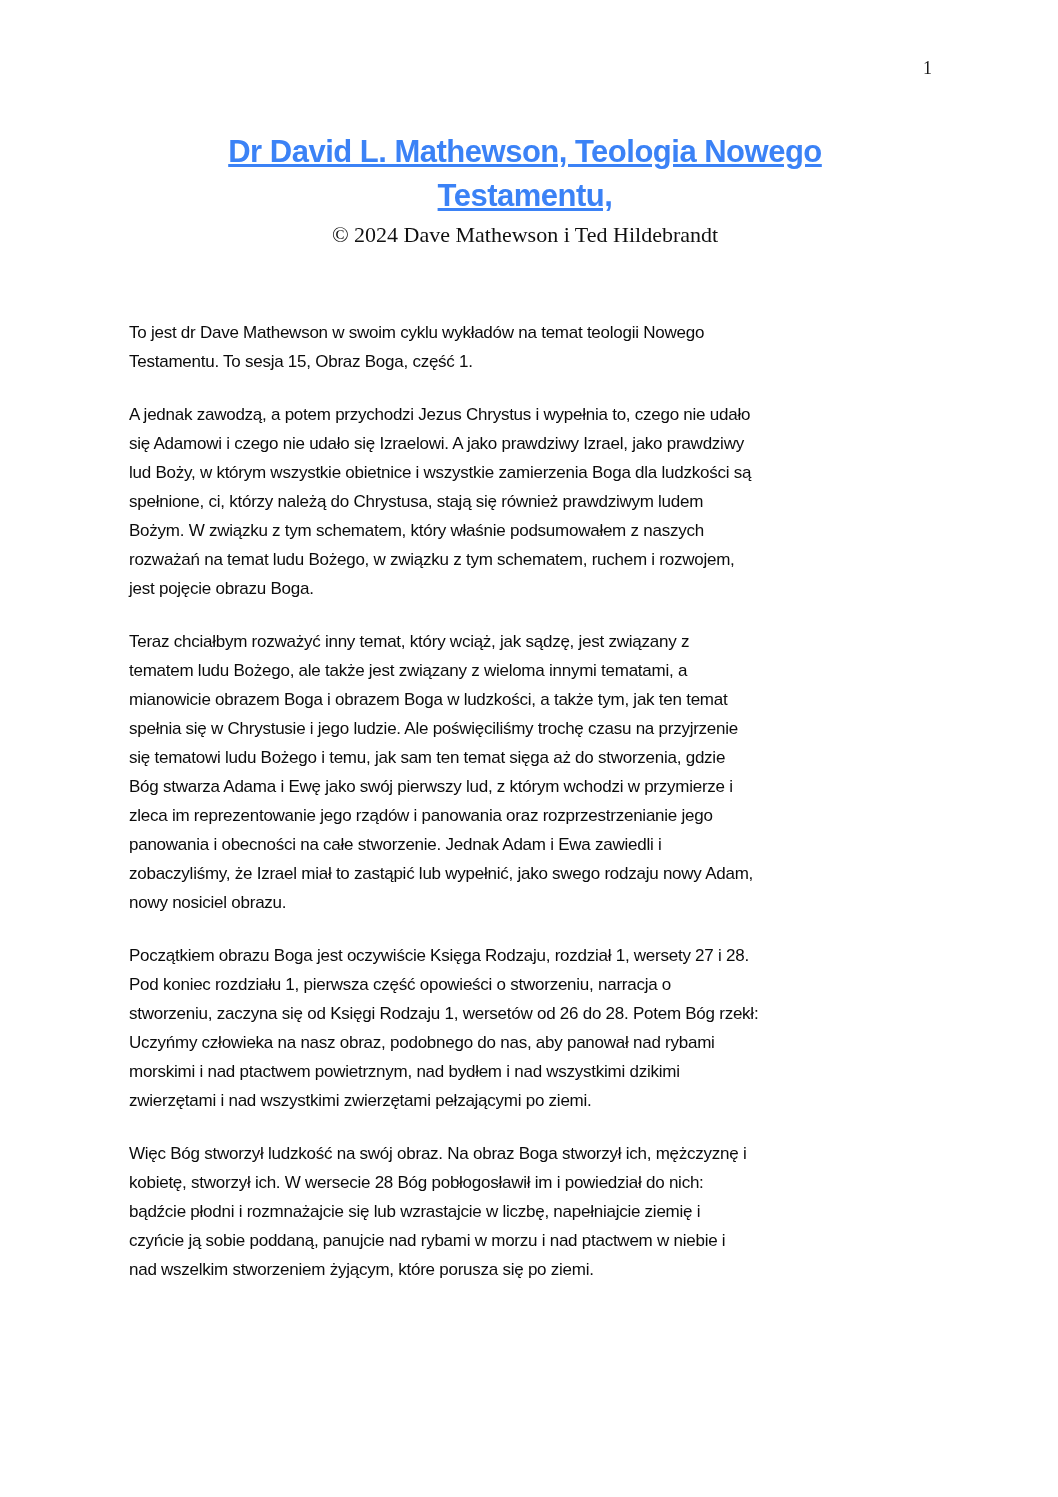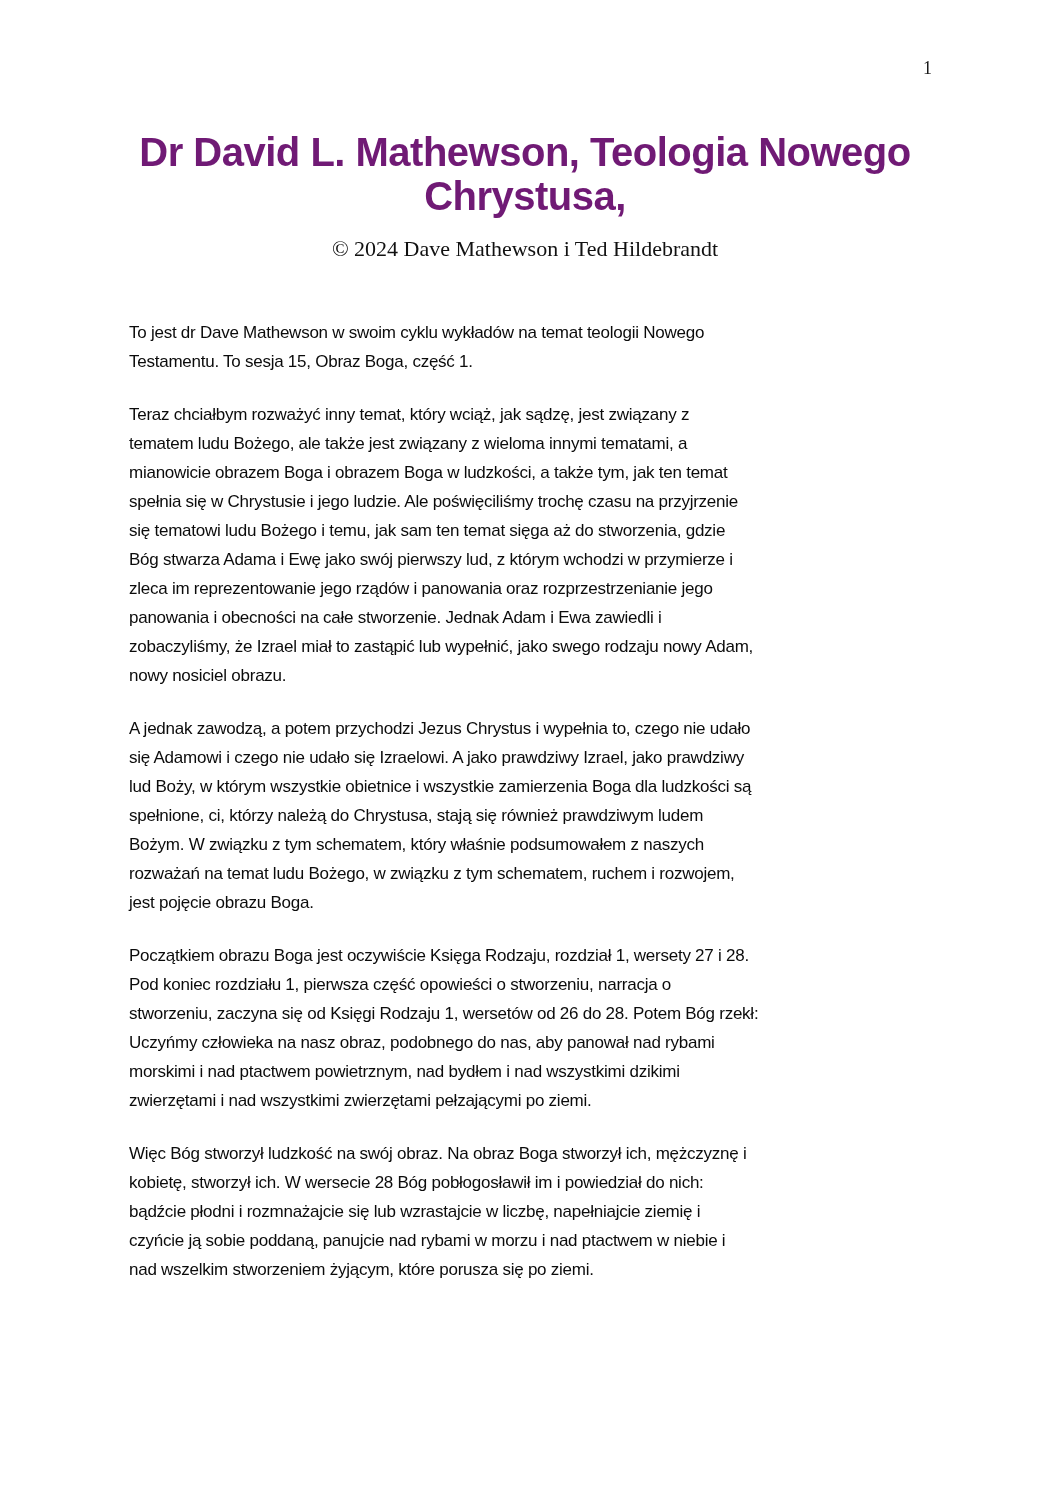--- a/index.html
+++ b/index.html
@@ -26,27 +26,28 @@
   }
   .title-block {
     position: absolute;
     top: 130px;
     left: 100px;
     width: 850px;
     text-align: center;
   }
   .title-line {
     font-weight: bold;
-    font-size: 40px;
+    font-size: 31px;
     line-height: 44px;
     letter-spacing: -0.5px;
-    color: #701a75;
+    color: #3b82f6;
+    text-decoration: underline;
   }
   .copyright-line {
-    margin-top: 17px;
+    margin-top: 3px;
     font-family: "Liberation Serif", "DejaVu Serif", serif;
     font-size: 22px;
     line-height: 28px;
     color: #111111;
   }
   .content {
     position: absolute;
     top: 318px;
     left: 129px;
     width: 800px;
@@ -62,44 +63,44 @@
 </style>
 </head>
 <body>
 
 <div class="page">
 
   <div class="page-number">1</div>
 
   <div class="title-block">
     <div class="title-line">Dr David L. Mathewson, Teologia Nowego</div>
-    <div class="title-line">Chrystusa,</div>
+    <div class="title-line">Testamentu,</div>
     <div class="copyright-line">© 2024 Dave Mathewson i Ted Hildebrandt</div>
   </div>
 
   <div class="content">
     <p class="paragraph">To jest dr Dave Mathewson w swoim cyklu wykładów na temat teologii Nowego
 Testamentu. To sesja 15, Obraz Boga, część 1.</p>
+    <p class="paragraph">A jednak zawodzą, a potem przychodzi Jezus Chrystus i wypełnia to, czego nie udało
+się Adamowi i czego nie udało się Izraelowi. A jako prawdziwy Izrael, jako prawdziwy
+lud Boży, w którym wszystkie obietnice i wszystkie zamierzenia Boga dla ludzkości są
+spełnione, ci, którzy należą do Chrystusa, stają się również prawdziwym ludem
+Bożym. W związku z tym schematem, który właśnie podsumowałem z naszych
+rozważań na temat ludu Bożego, w związku z tym schematem, ruchem i rozwojem,
+jest pojęcie obrazu Boga.</p>
     <p class="paragraph">Teraz chciałbym rozważyć inny temat, który wciąż, jak sądzę, jest związany z
 tematem ludu Bożego, ale także jest związany z wieloma innymi tematami, a
 mianowicie obrazem Boga i obrazem Boga w ludzkości, a także tym, jak ten temat
 spełnia się w Chrystusie i jego ludzie. Ale poświęciliśmy trochę czasu na przyjrzenie
 się tematowi ludu Bożego i temu, jak sam ten temat sięga aż do stworzenia, gdzie
 Bóg stwarza Adama i Ewę jako swój pierwszy lud, z którym wchodzi w przymierze i
 zleca im reprezentowanie jego rządów i panowania oraz rozprzestrzenianie jego
 panowania i obecności na całe stworzenie. Jednak Adam i Ewa zawiedli i
 zobaczyliśmy, że Izrael miał to zastąpić lub wypełnić, jako swego rodzaju nowy Adam,
 nowy nosiciel obrazu.</p>
-    <p class="paragraph">A jednak zawodzą, a potem przychodzi Jezus Chrystus i wypełnia to, czego nie udało
-się Adamowi i czego nie udało się Izraelowi. A jako prawdziwy Izrael, jako prawdziwy
-lud Boży, w którym wszystkie obietnice i wszystkie zamierzenia Boga dla ludzkości są
-spełnione, ci, którzy należą do Chrystusa, stają się również prawdziwym ludem
-Bożym. W związku z tym schematem, który właśnie podsumowałem z naszych
-rozważań na temat ludu Bożego, w związku z tym schematem, ruchem i rozwojem,
-jest pojęcie obrazu Boga.</p>
     <p class="paragraph">Początkiem obrazu Boga jest oczywiście Księga Rodzaju, rozdział 1, wersety 27 i 28.
 Pod koniec rozdziału 1, pierwsza część opowieści o stworzeniu, narracja o
 stworzeniu, zaczyna się od Księgi Rodzaju 1, wersetów od 26 do 28. Potem Bóg rzekł:
 Uczyńmy człowieka na nasz obraz, podobnego do nas, aby panował nad rybami
 morskimi i nad ptactwem powietrznym, nad bydłem i nad wszystkimi dzikimi
 zwierzętami i nad wszystkimi zwierzętami pełzającymi po ziemi.</p>
     <p class="paragraph">Więc Bóg stworzył ludzkość na swój obraz. Na obraz Boga stworzył ich, mężczyznę i
 kobietę, stworzył ich. W wersecie 28 Bóg pobłogosławił im i powiedział do nich:
 bądźcie płodni i rozmnażajcie się lub wzrastajcie w liczbę, napełniajcie ziemię i
 czyńcie ją sobie poddaną, panujcie nad rybami w morzu i nad ptactwem w niebie i

